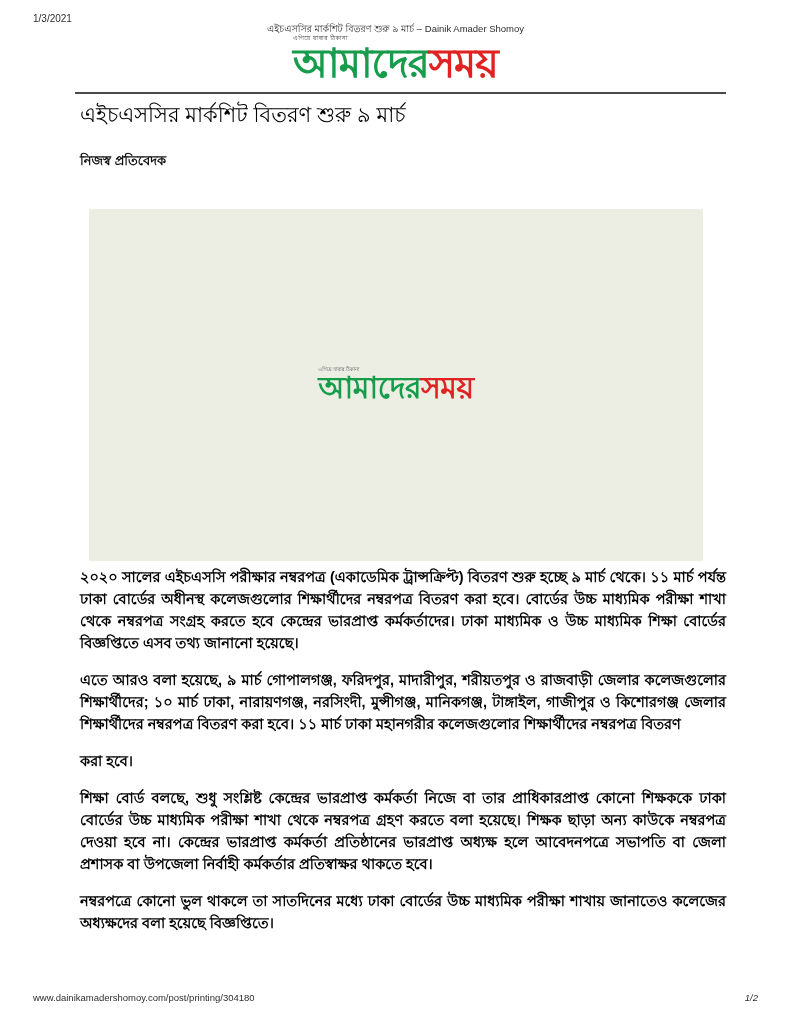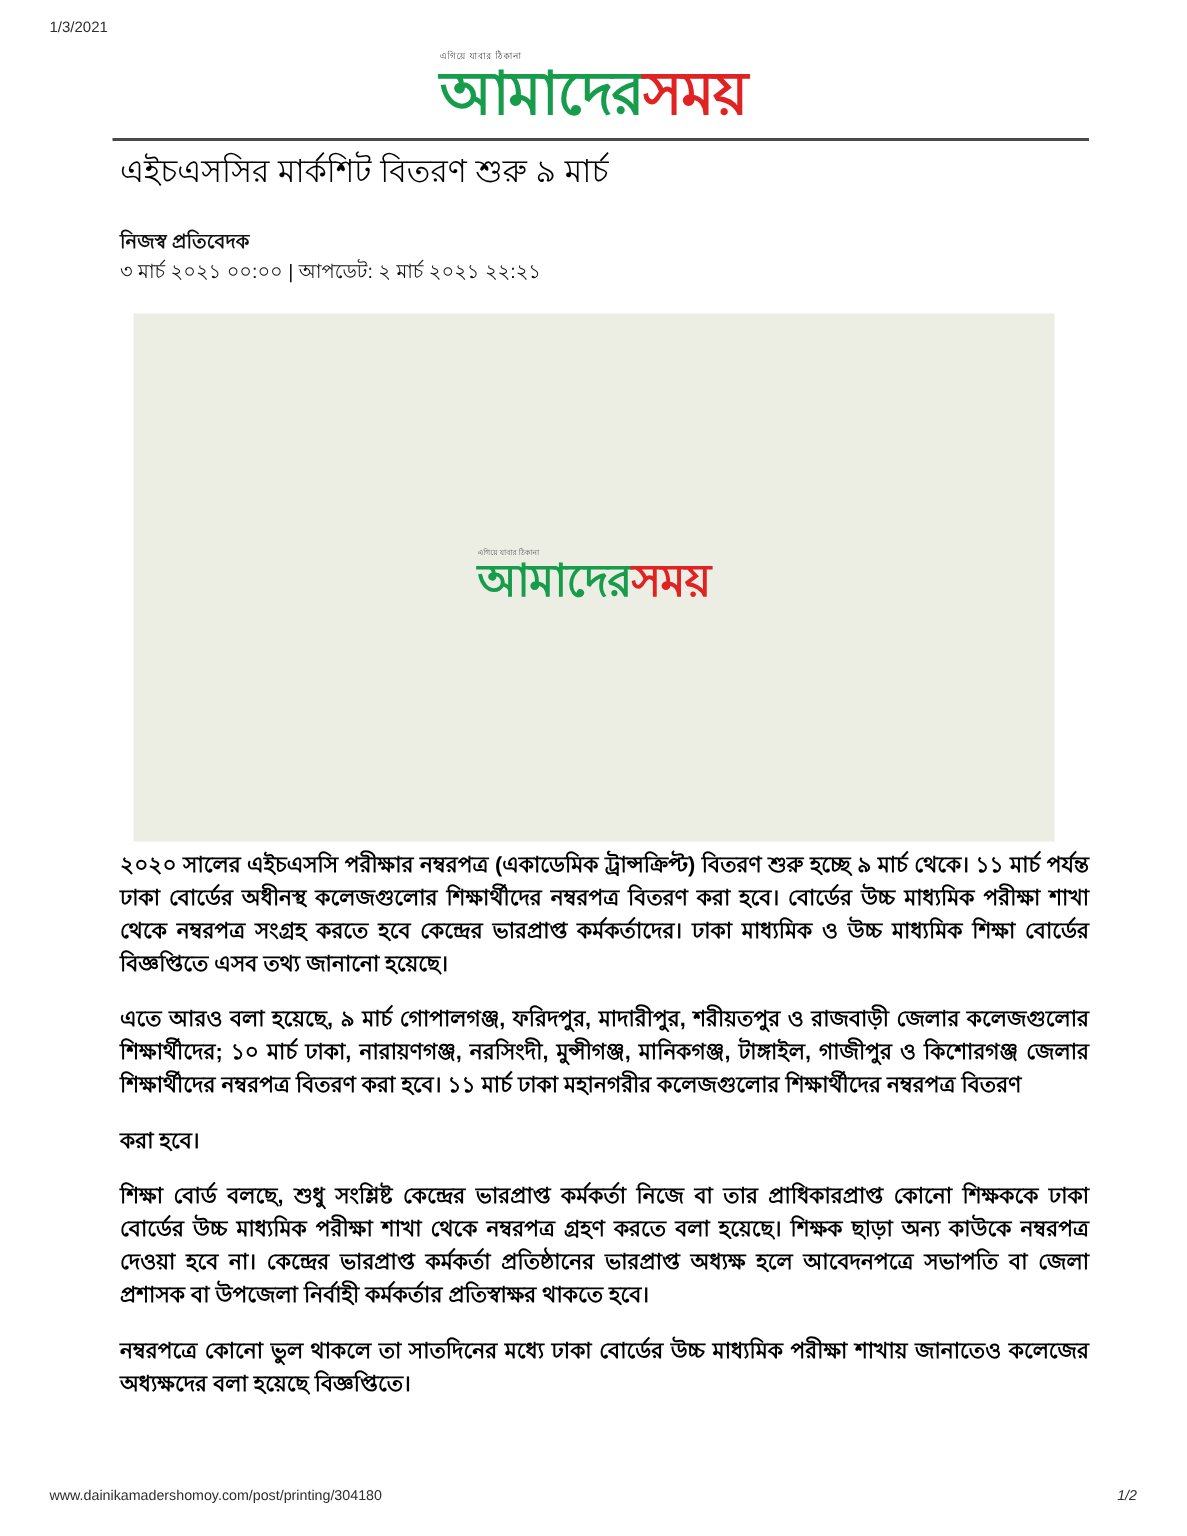--- a/index.html
+++ b/index.html
@@ -49,34 +49,34 @@
   
   .pf-url{position:absolute;top:992px;left:33px;font-size:9.5px;color:#2e2e2e;}
   .pf-page{position:absolute;top:992px;right:33px;font-size:9.5px;color:#2e2e2e;font-style:italic;}
 </style>
 </head>
 <body>
 
 <div class="page">
 
   <span class="ph-date">1/3/2021</span>
+  <span class="ph-title">এইচএসসির মার্কশিট বিতরণ শুরু ৯ মার্চ – Dainik Amader Shomoy</span>
 
   <div class="masthead">
     <div class="tagline">এগিয়ে যাবার ঠিকানা</div>
     <div class="logo-text">
       <span class="logo-green" style="color: rgb(23, 156, 76);">আমাদের</span><span class="logo-red" style="color: rgb(224, 34, 34);">সময়</span>
     </div>
   </div>
 
   <div class="rule"></div>
 
   <h1 class="headline">এইচএসসির মার্কশিট বিতরণ শুরু ৯ মার্চ</h1>
 
   <div class="byline">নিজস্ব প্রতিবেদক</div>
-  <div class="dateline">৩ মার্চ ২০২১ ০০:০০ | আপডেট: ২ মার্চ ২০২১ ২২:২১</div>
 
   <div class="article-image">
     <div class="image-logo">
       <div class="tagline">এগিয়ে যাবার ঠিকানা</div>
       <div class="logo-text">
         <span class="logo-green" style="color: rgb(23, 156, 76);">আমাদের</span><span class="logo-red" style="color: rgb(224, 34, 34);">সময়</span>
       </div>
     </div>
   </div>
 

